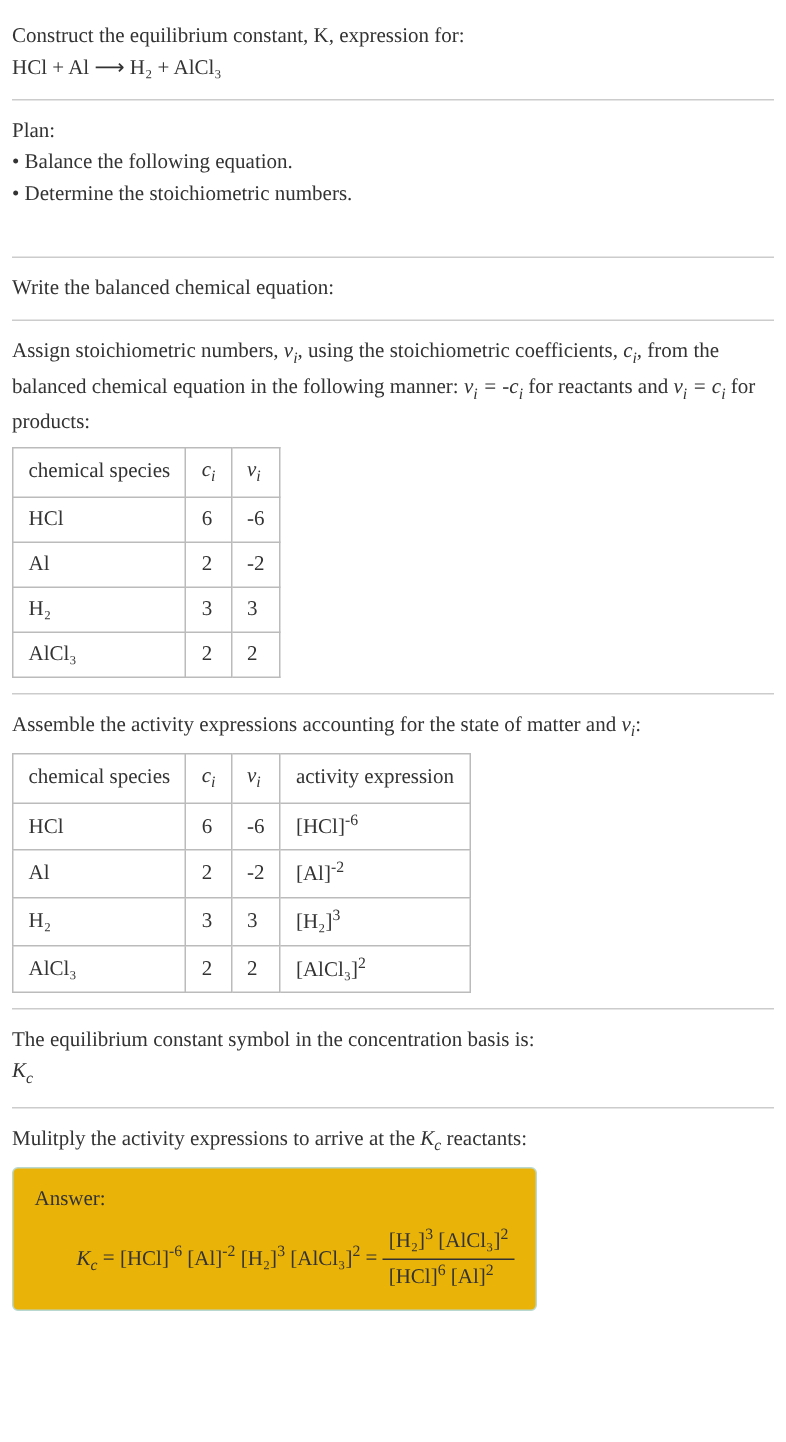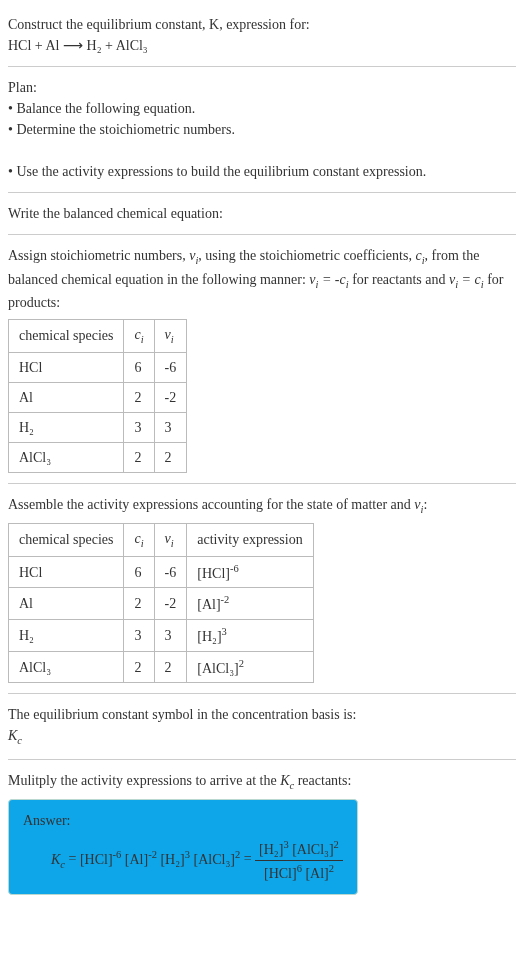--- a/index.html
+++ b/index.html
@@ -24,42 +24,41 @@
       border-collapse: collapse;
       margin: 6px 0;
     }
     td, th {
       border: 1px solid #bbb;
       padding: 4px 10px;
       text-align: left;
       font-weight: normal;
     }
     .answer-box {
-      background: #0ea5e9;
+      background: #eab308;
       border: 1px solid #b8d8d0;
       border-radius: 4px;
       padding: 10px 14px;
       margin-top: 6px;
       display: inline-block;
     }
     sub {
       font-size: 0.75em;
       vertical-align: sub;
     }
     sup {
       font-size: 0.75em;
       vertical-align: super;
     }
     .italic {
       font-style: italic;
     }
     .frac {
       display: inline-block;
       vertical-align: middle;
-      text-align: center;
     }
     .frac .num {
       display: block;
       border-bottom: 1px solid #333;
       padding: 0 4px;
     }
     .frac .den {
       display: block;
       padding: 0 4px;
     }
@@ -76,21 +75,20 @@
   <span>HCl + Al ⟶ H₂ + AlCl₃</span>
 </div>
 
 <hr>
 
 <div class="section">
   <span>Plan:</span><br>
   <span>• Balance the following equation.</span><br>
   <span>• Determine the stoichiometric numbers.</span><br>
   <br>
-  <span>• Use the activity expressions to build the equilibrium constant expression.</span>
 </div>
 
 <hr>
 
 <div class="section">
   <span>Write the balanced chemical equation:</span><br>
 </div>
 
 <hr>
 

